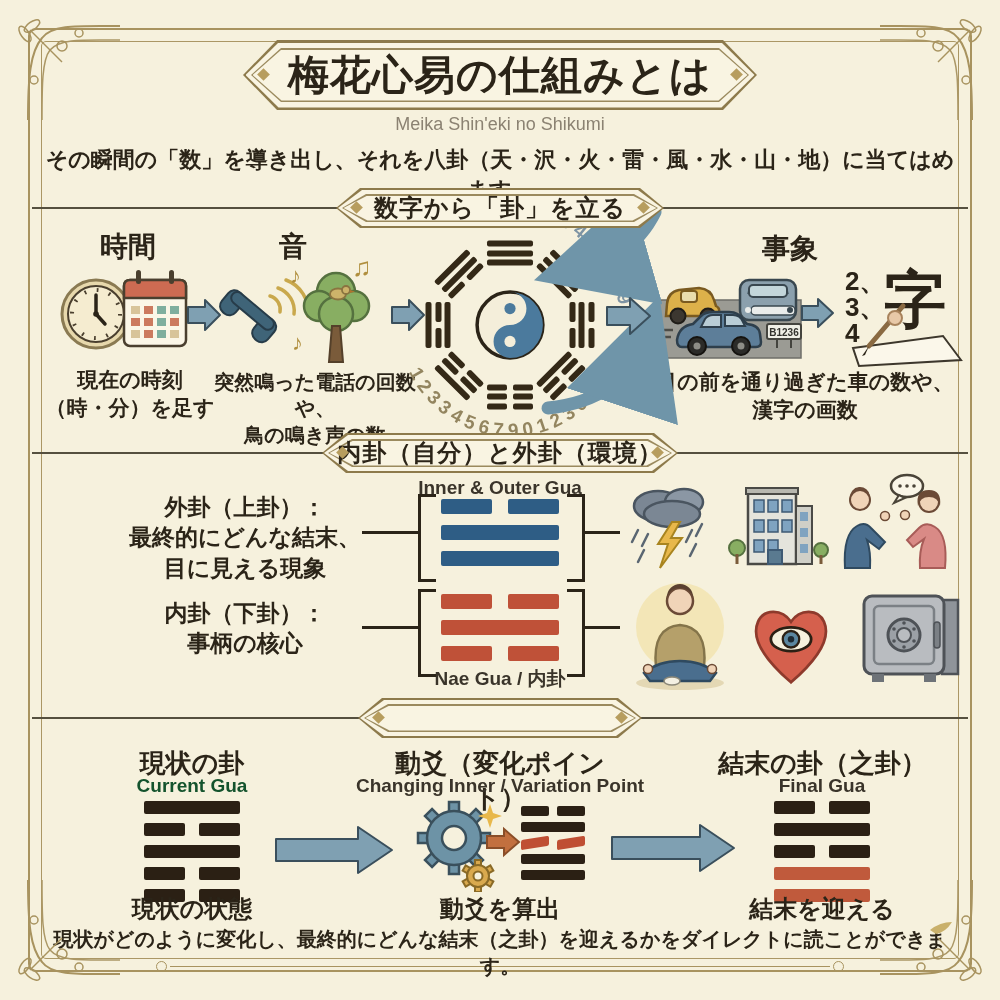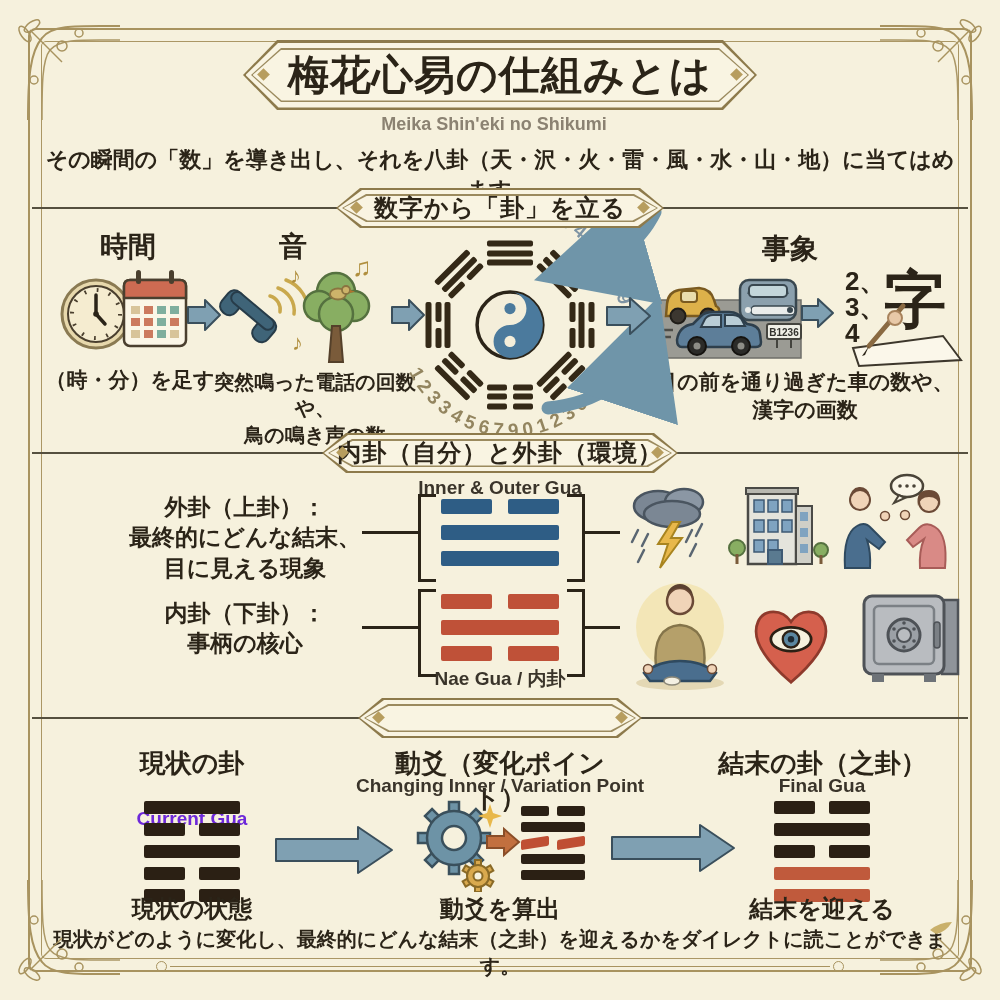--- a/index.html
+++ b/index.html
@@ -102,21 +102,21 @@
 
   <div class="banner" style="left:243px;top:40px;width:514px;height:70px">
     <div class="b1" style="clip-path:polygon(0 50%,34px 0,calc(100% - 34px) 0,100% 50%,calc(100% - 34px) 100%,34px 100%)"></div>
     <div class="b2" style="inset:2.5px;clip-path:polygon(0 50%,33px 0,calc(100% - 33px) 0,100% 50%,calc(100% - 33px) 100%,33px 100%)"></div>
     <div class="b3" style="inset:8px;clip-path:polygon(0 50%,30px 0,calc(100% - 30px) 0,100% 50%,calc(100% - 30px) 100%,30px 100%)"></div>
     <div class="b4" style="inset:9.5px;clip-path:polygon(0 50%,29px 0,calc(100% - 29px) 0,100% 50%,calc(100% - 29px) 100%,29px 100%)"></div>
     <div class="d l"></div>
     <div class="d r"></div>
     <div class="label" style="font-size:41px">梅花心易の仕組みとは</div>
   </div>
-  <div class="abs ctr gray" style="left:244px;top:114px;width:500px;font-size:18px;font-weight:700">Meika Shin'eki no Shikumi</div>
+  <div class="abs ctr gray" style="left:250px;top:114px;width:500px;font-size:18px;font-weight:400">Meika Shin'eki no Shikumi</div>
   <div class="abs ctr bold" style="left:40px;top:145px;width:920px;font-size:22px">その瞬間の「数」を導き出し、それを八卦（天・沢・火・雷・風・水・山・地）に当てはめます。</div>
 
   <div class="rule" style="top:207px"></div>
   <div class="banner" style="left:336px;top:188px;width:328px;height:40px">
     <div class="b1"></div>
       <div class="b2"></div>
       <div class="b3"></div>
       <div class="b4"></div>
     <div class="d l"></div>
     <div class="d r"></div>
@@ -146,20 +146,21 @@
           <rect x="99" y="56" width="9" height="8" fill="#7fae9e"></rect>
           <rect x="112" y="56" width="9" height="8" fill="#cc7a5f"></rect>
         <rect x="73" y="68" width="9" height="8" fill="#d8c49a"></rect>
           <rect x="86" y="68" width="9" height="8" fill="#cc7a5f"></rect>
           <rect x="99" y="68" width="9" height="8" fill="#7fae9e"></rect>
           <rect x="112" y="68" width="9" height="8" fill="#d8c49a"></rect>
       </g>
     </g>
   </svg>
   <div class="abs ctr bold txt" style="left:40px;top:366px;width:180px;font-size:21px">
+    <div>現在の時刻</div>
     <div>（時・分）を足す</div>
   </div>
 
   <div class="abs ctr bold" style="left:263px;top:228px;width:60px;font-size:28px">音</div>
   <svg class="abs" style="left:214px;top:262px" width="170" height="105" viewBox="0 0 170 105">
     <g transform="translate(36,52) rotate(40)">
       <rect x="-30" y="-10" width="18" height="26" rx="8" fill="#3f6478" stroke="#273c49" stroke-width="2"></rect>
       <rect x="12" y="-10" width="18" height="26" rx="8" fill="#3f6478" stroke="#273c49" stroke-width="2"></rect>
       <rect x="-26" y="-10" width="52" height="12" rx="6" fill="#3f6478" stroke="#273c49" stroke-width="2"></rect>
     </g>
@@ -507,21 +508,21 @@
   <div class="banner" style="left:358px;top:698px;width:284px;height:40px">
     <div class="b1"></div>
       <div class="b2"></div>
       <div class="b3"></div>
       <div class="b4"></div>
     <div class="d l"></div>
     <div class="d r"></div>
   </div>
 
   <div class="abs ctr bold" style="left:92px;top:746px;width:200px;font-size:26px">現状の卦</div>
-  <div class="abs ctr" style="left:92px;top:808px;width:200px;font-size:19px;font-weight:700;color:#6d28d9">Current Gua</div>
+  <div class="abs ctr" style="left:92px;top:775px;width:200px;font-size:19px;font-weight:700;color:#14532d">Current Gua</div>
   <div class="hexagram hex-main abs" style="left:144px;top:801px">
       <div class="hx-row solid">
         <div class="hx-seg" style="background: rgb(43, 32, 20);"></div>
       </div>
       <div class="hx-row broken">
         <div class="hx-seg" style="background: rgb(43, 32, 20);"></div>
         <div class="hx-seg" style="background: rgb(43, 32, 20);"></div>
       </div>
       <div class="hx-row solid">
         <div class="hx-seg" style="background: rgb(43, 32, 20);"></div>

